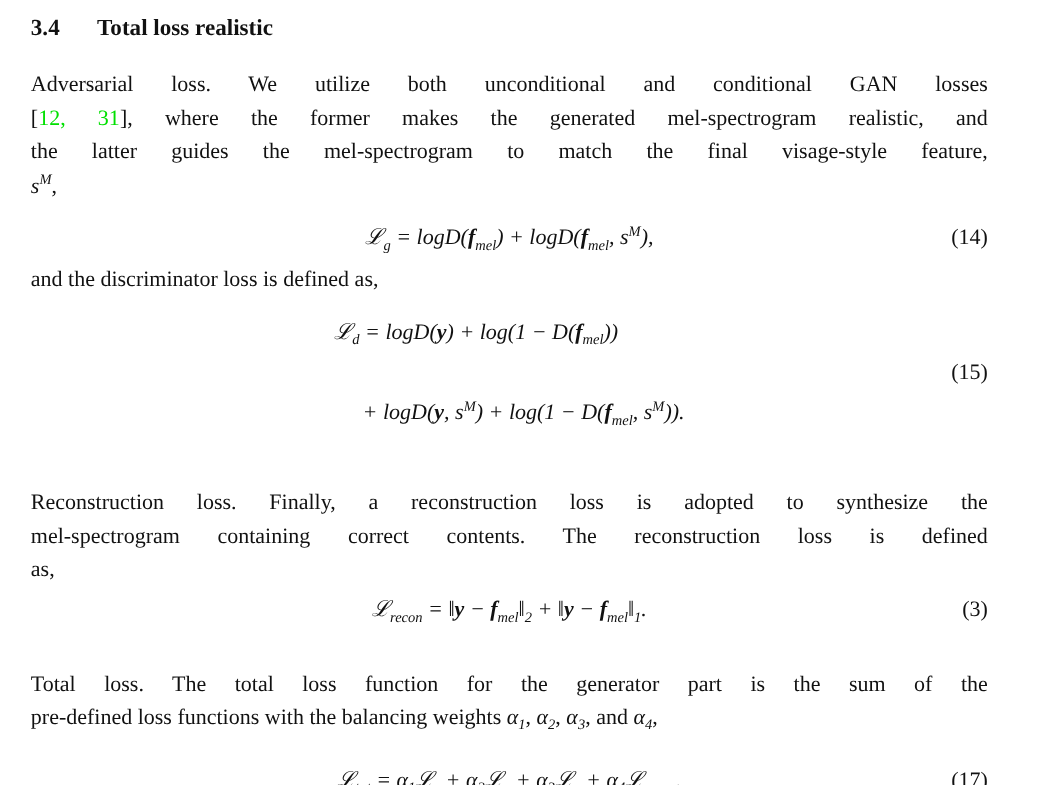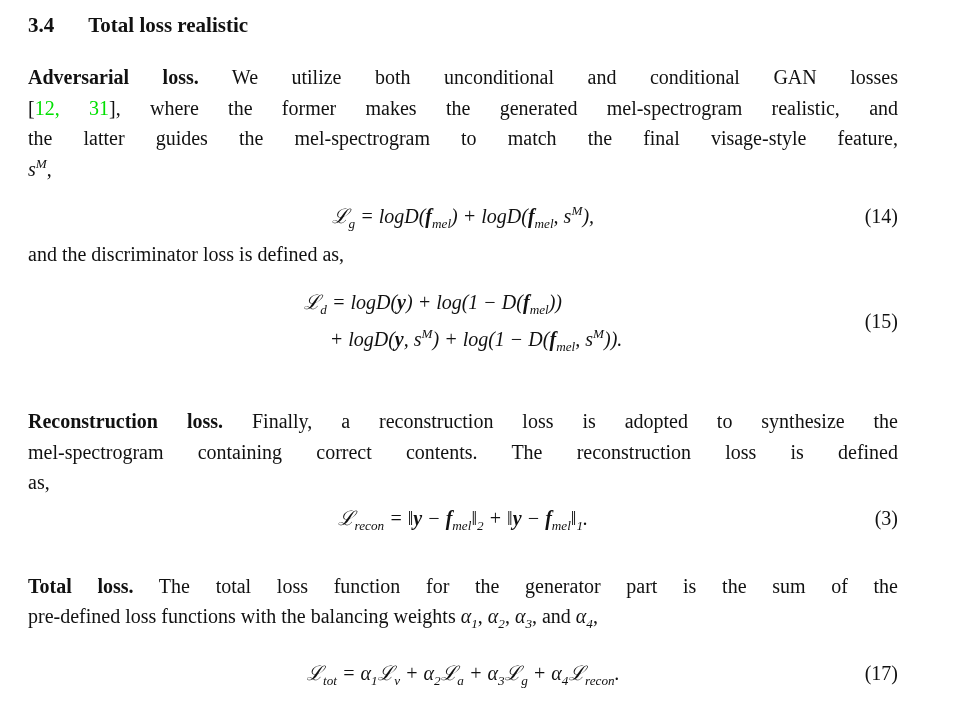--- a/index.html
+++ b/index.html
@@ -11,32 +11,32 @@
     overflow: hidden;
   }
   .page { padding: 12px 60px 0 28px; }
 
   .heading { font-size: 21px; font-weight: 700; line-height: 26px; margin: 0; }
   .heading .sec-num { display: inline-block; margin-right: 34px; }
 
   .para { font-size: 20px; line-height: 30.6px; margin: 0; }
   .para .ln { display: block; }
   .para .ln.j { text-align: justify; text-align-last: justify; }
-  .para b { font-weight: 700; }
+  .para b { font-weight: 400; }
 
   sub, sup { font-size: 66%; line-height: 0; }
   sup { vertical-align: super; }
   sub { vertical-align: sub; }
 
   .eqrow { position: relative; text-align: center; font-size: 20px; }
   .eqrow.single { line-height: 34px; }
   .eq { font-style: italic; font-family: "Liberation Serif", "DejaVu Serif", serif; }
   .eq-lines { display: inline-block; text-align: left; }
   .eqline { display: block; line-height: 37px; }
-  .eqline.indent { padding-left: 26px; }
+  .eqline.indent { padding-left: 26px; margin-top: 36px; }
   .eqnum { position: absolute; right: 0; top: 50%; transform: translateY(-50%);
            font-style: normal; font-size: 20px; }
 
   .cite { color: var(--cite, #00e000); }
   .mi { font-style: italic; font-weight: 700; }
 
   .m-para1 { margin-top: 24px; }
   .m-eq14  { margin-top: 15px; }
   .m-para2 { margin-top: 6px; }
   .m-eq15  { margin-top: 14px; }

